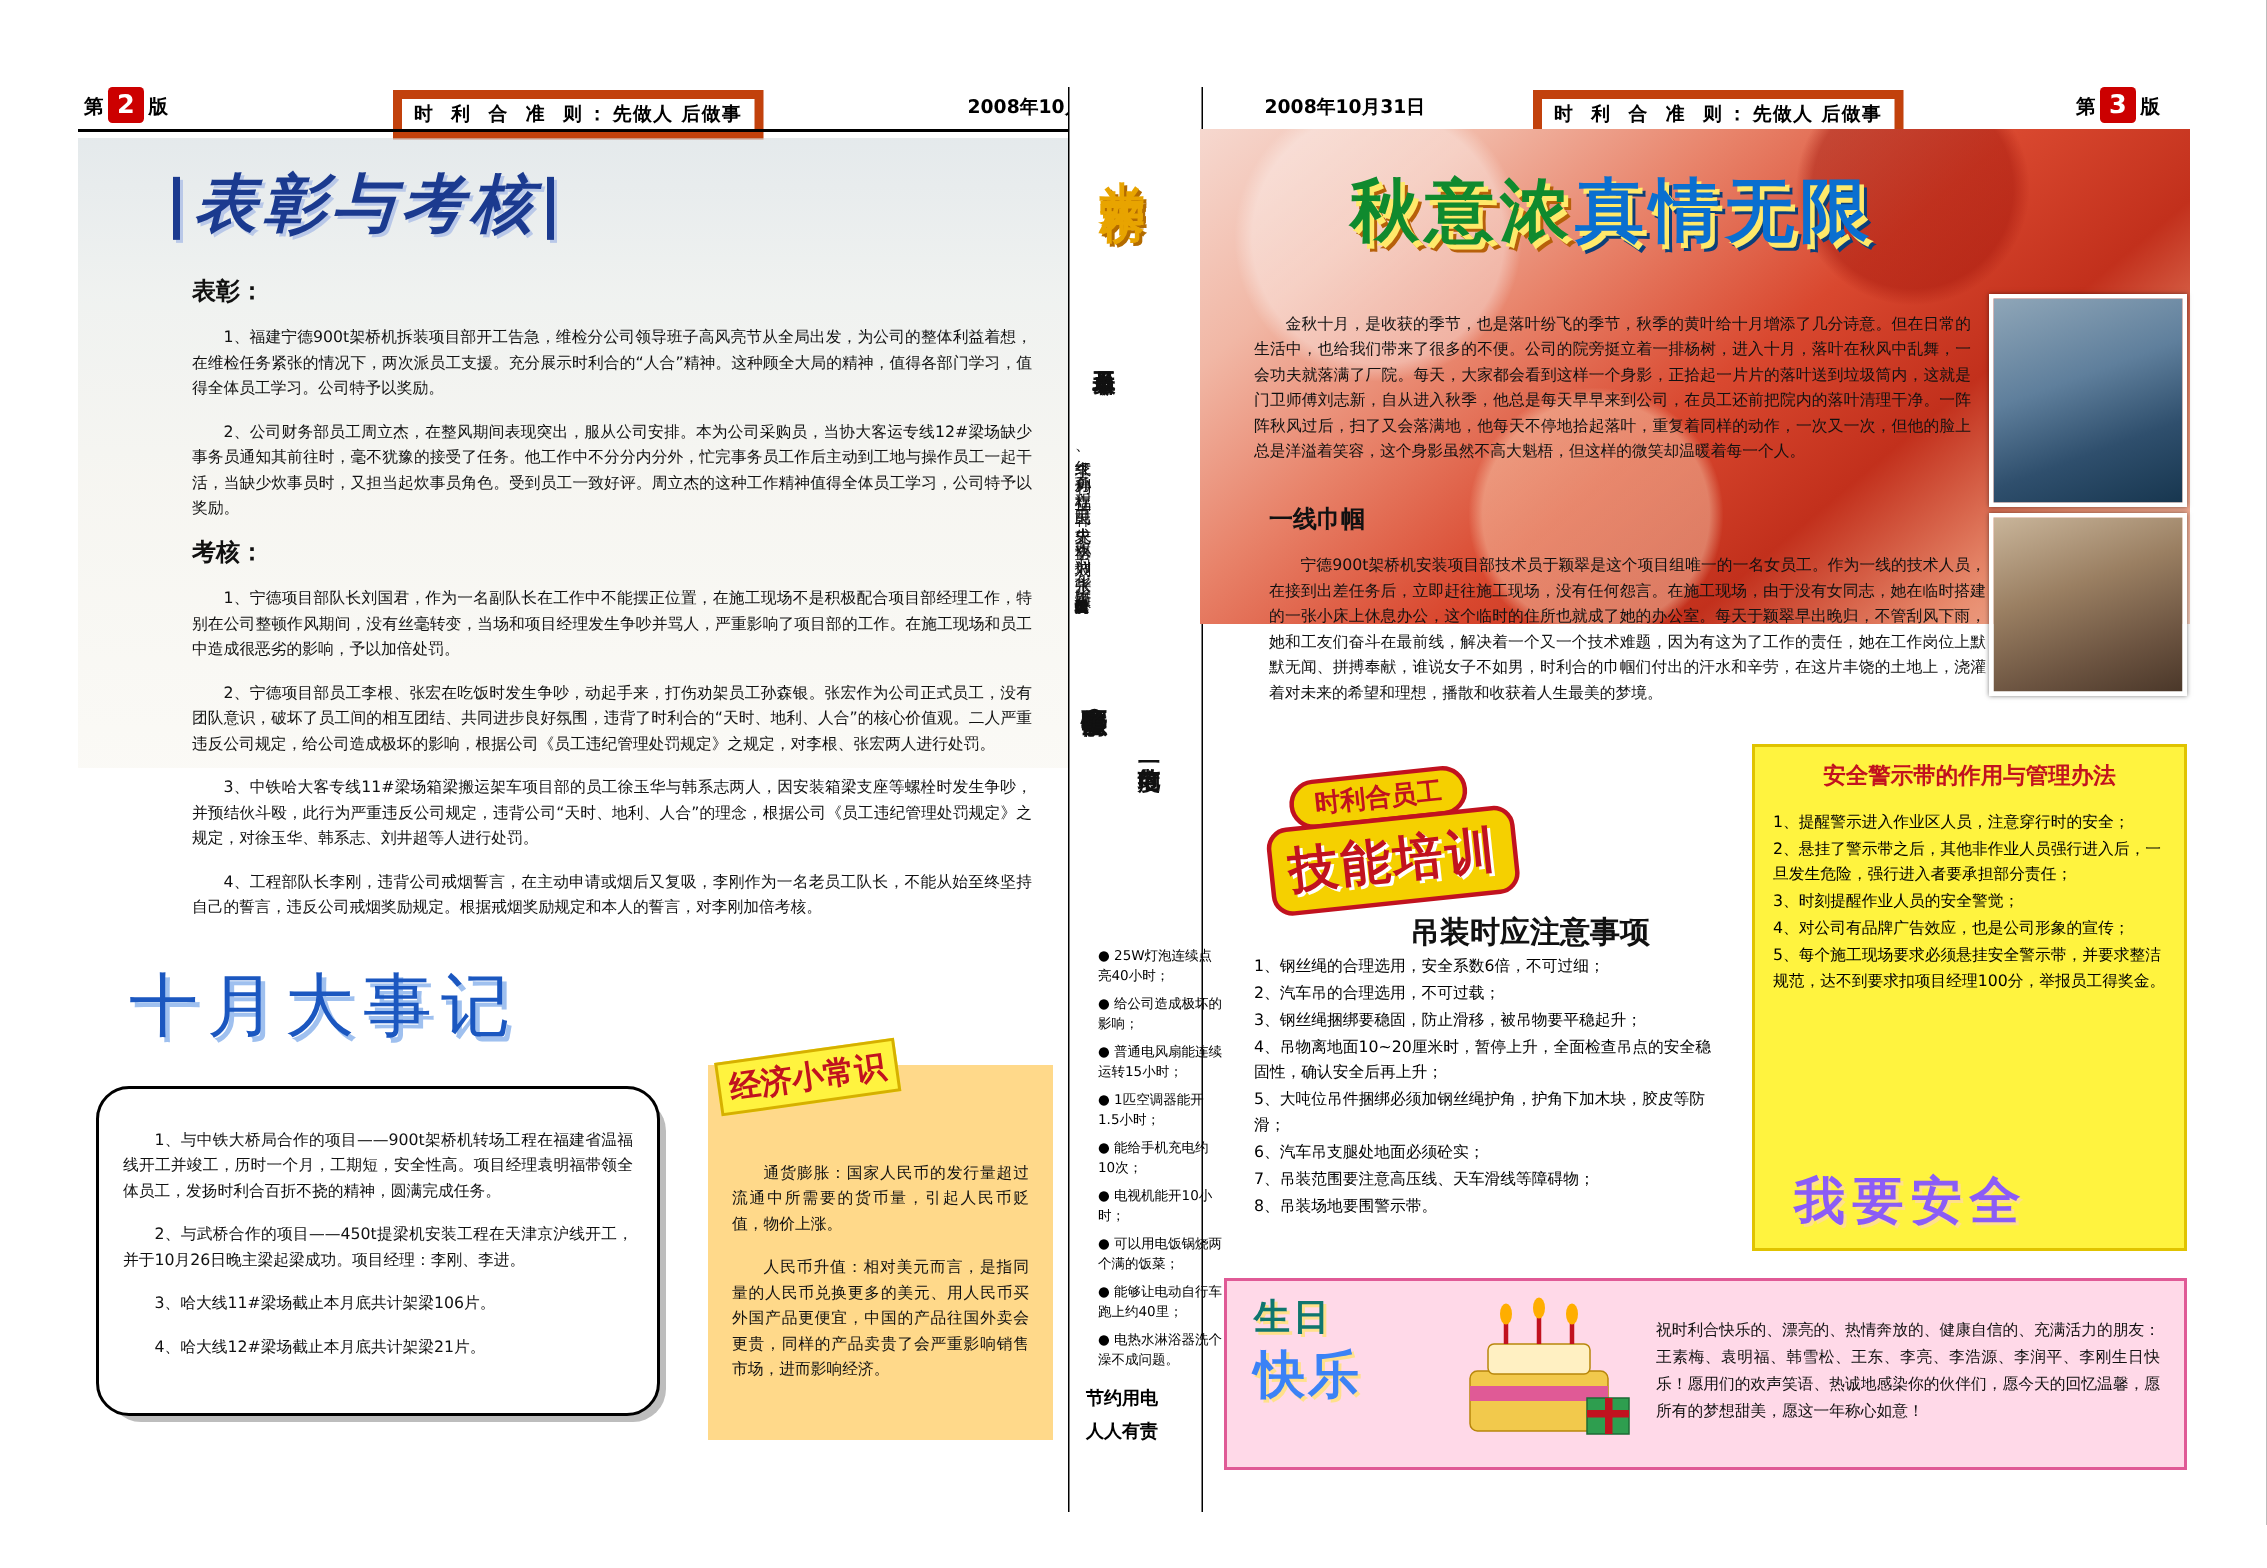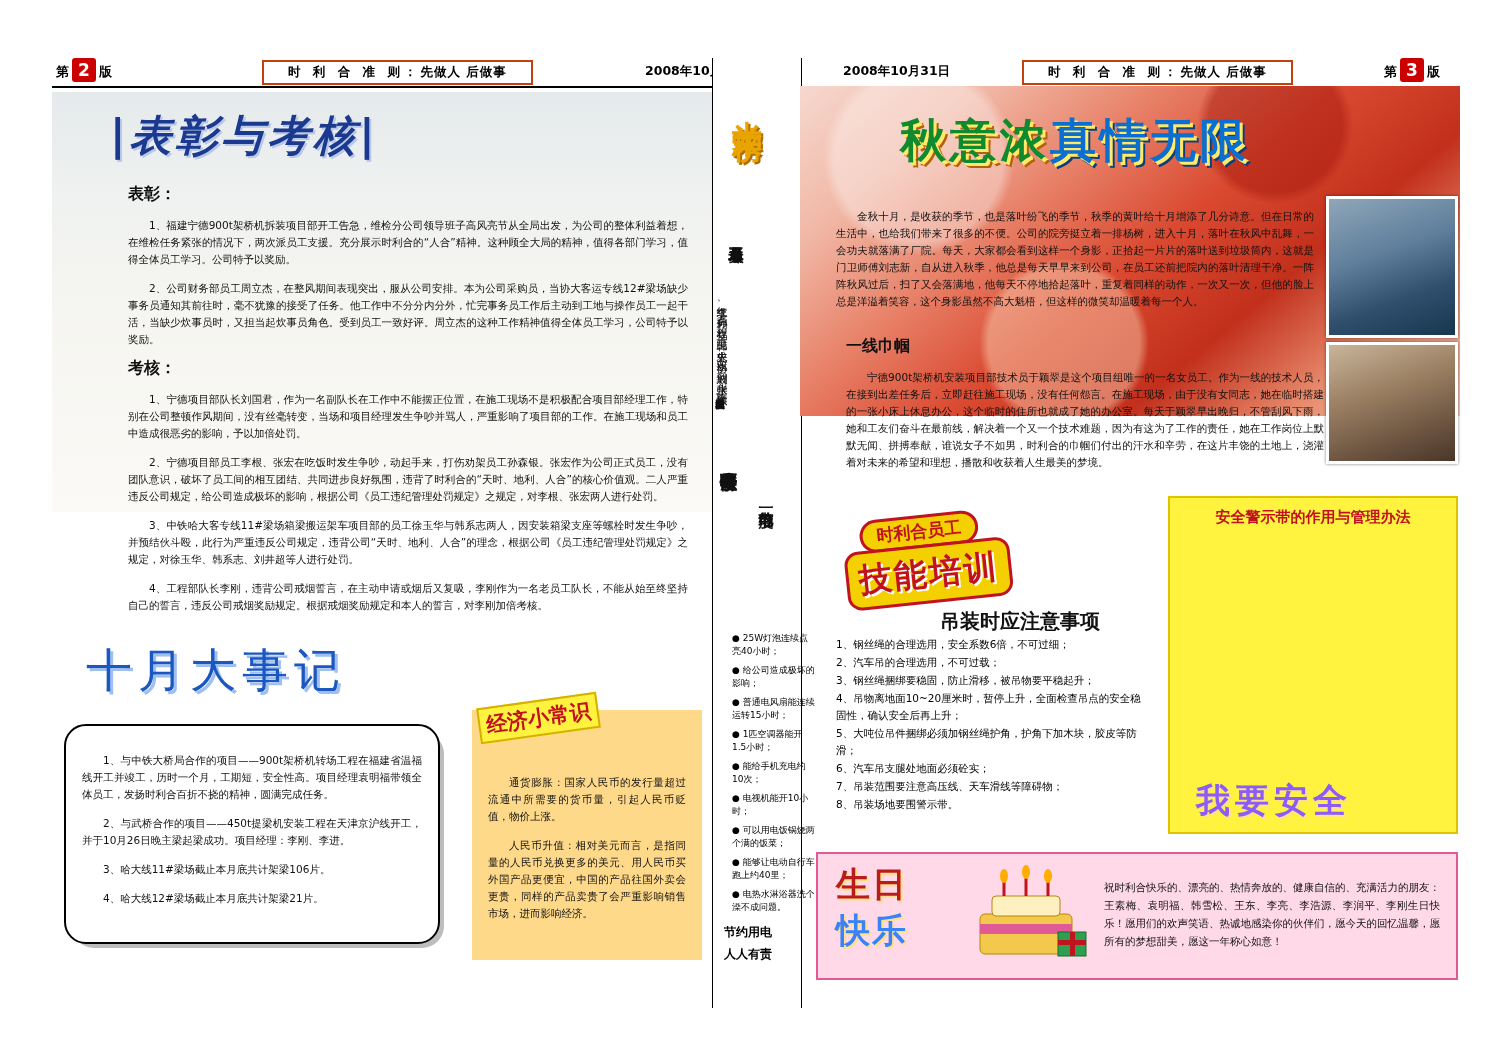--- a/index.html
+++ b/index.html
@@ -4,21 +4,21 @@
 <style>
   html,body{margin:0;padding:0;background:#8a8a8a;}
   body{font-family:"DejaVu Sans","Liberation Sans",sans-serif;}
   .page{position:relative;width:1511px;height:1045px;background:#ffffff;overflow:hidden;}
   .rule{position:absolute;background:#000;}
   .body-text{font-size:10.5px;line-height:17px;color:#111;text-align:justify;}
   .body-text p{margin:12px 0 2px 0;text-indent:2em;}
   .pgnum{display:flex;align-items:baseline;font-size:13px;font-weight:bold;}
   .pgnum .num{display:inline-block;width:24px;height:24px;line-height:24px;text-align:center;
     background:#c00;color:#fff;border-radius:3px;font-size:17px;margin:0 3px;font-weight:bold;}
-  .slogan{border:2px solid #c2410c;padding:2px 24px;font-size:12.5px;font-weight:bold;letter-spacing:1px;
+  .slogan{border:6px solid #c2410c;padding:2px 8px;font-size:12.5px;font-weight:bold;letter-spacing:1px;
      display:inline-block;background:#fff;}
   .slogan .k{letter-spacing:4px;}
   .datestamp{font-size:12.5px;font-weight:bold;margin-left:37px;}
 
   .photo-bg{position:absolute;left:52px;top:92px;width:660px;height:420px;
     background:linear-gradient(180deg,#cfd8dc 0%,#e3e7e4 25%,#efeee6 55%,#f7f5ee 100%);
     opacity:.55;}
   .title-cn{position:absolute;left:110px;top:108px;font-size:42px;font-weight:bold;font-style:italic;
     color:#1b3a8f;letter-spacing:4px;text-shadow:2px 2px 0 #b9c8e8;}
   .sec-h{font-size:16px;font-weight:bold;color:#111;margin:6px 0 2px 0;}
@@ -195,25 +195,32 @@
     <li>3、钢丝绳捆绑要稳固，防止滑移，被吊物要平稳起升；</li>
     <li>4、吊物离地面10~20厘米时，暂停上升，全面检查吊点的安全稳固性，确认安全后再上升；</li>
     <li>5、大吨位吊件捆绑必须加钢丝绳护角，护角下加木块，胶皮等防滑；</li>
     <li>6、汽车吊支腿处地面必须砼实；</li>
     <li>7、吊装范围要注意高压线、天车滑线等障碍物；</li>
     <li>8、吊装场地要围警示带。</li>
   </ol>
 
   <div class="yellowbox" style="left:1168px;top:496px;width:286px;height:334px;"></div>
   <div style="position:absolute;left:1186px;top:508px;width:254px;font-size:15px;font-weight:bold;color:#c1121f;text-align:center;">安全警示带的作用与管理办法</div>
+  <ol class="tight" style="position:absolute;left:1182px;top:540px;width:262px;">
+    <li>1、提醒警示进入作业区人员，注意穿行时的安全；</li>
+    <li>2、悬挂了警示带之后，其他非作业人员强行进入后，一旦发生危险，强行进入者要承担部分责任；</li>
+    <li>3、时刻提醒作业人员的安全警觉；</li>
+    <li>4、对公司有品牌广告效应，也是公司形象的宣传；</li>
+    <li>5、每个施工现场要求必须悬挂安全警示带，并要求整洁规范，达不到要求扣项目经理100分，举报员工得奖金。</li>
+  </ol>
   <div class="safe-big" style="left:1196px;top:778px;">我要安全</div>
 
   <div class="pinkbox" style="left:816px;top:852px;width:638px;height:124px;"></div>
   <div style="position:absolute;left:836px;top:862px;width:120px;">
-    <div style="font-size:34px;font-weight:bold;color:#b91c1c;text-shadow:2px 2px 0 #ffe08a;letter-spacing:2px;">生日</div>
+    <div style="font-size:24px;font-weight:bold;color:#0f766e;text-shadow:2px 2px 0 #ffe08a;letter-spacing:2px;">生日</div>
     <div style="font-size:34px;font-weight:bold;color:#3b82f6;text-shadow:2px 2px 0 #ffe08a;letter-spacing:2px;">快乐</div>
   </div>
 
   <div style="position:absolute;left:962px;top:862px;width:130px;height:106px;">
     <svg width="130" height="106" viewBox="0 0 130 106">
       <rect x="18" y="52" width="92" height="40" rx="5" fill="#f2c94c" stroke="#b8860b"></rect>
       <rect x="18" y="62" width="92" height="10" fill="#e05a96"></rect>
       <rect x="30" y="34" width="68" height="20" rx="4" fill="#fff0c2" stroke="#b8860b"></rect>
       <g stroke="#c1121f" stroke-width="3">
         <line x1="42" y1="18" x2="42" y2="34"></line>

